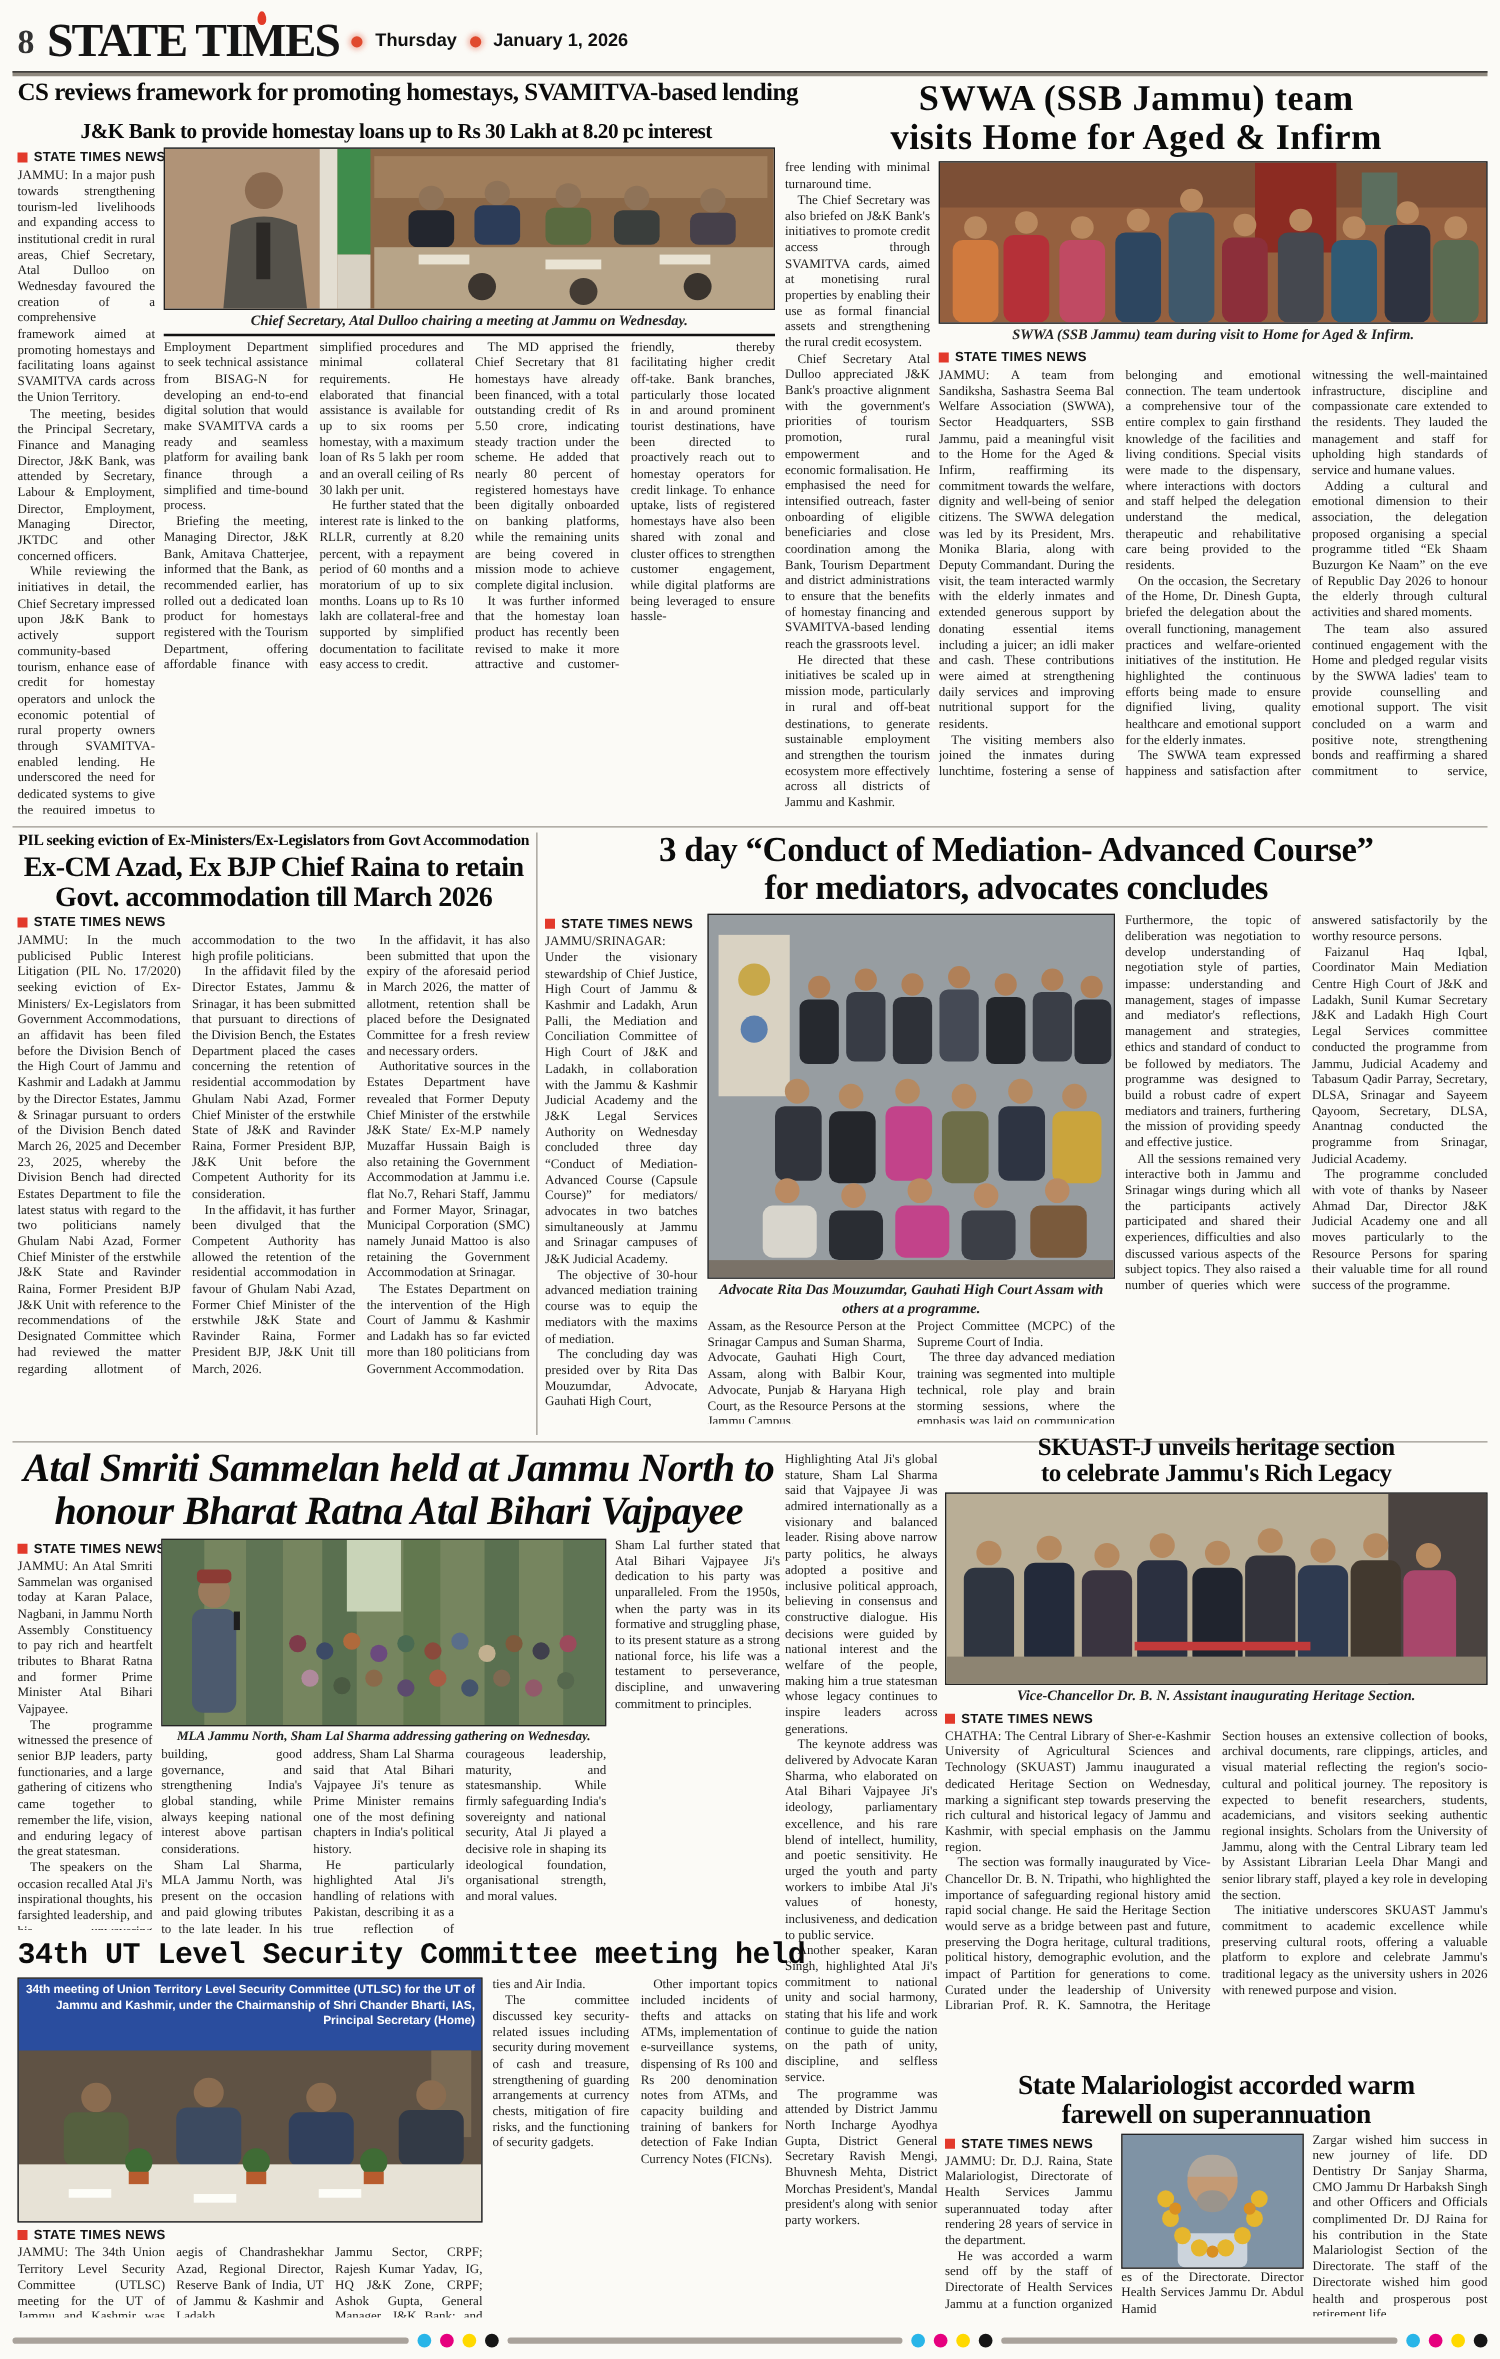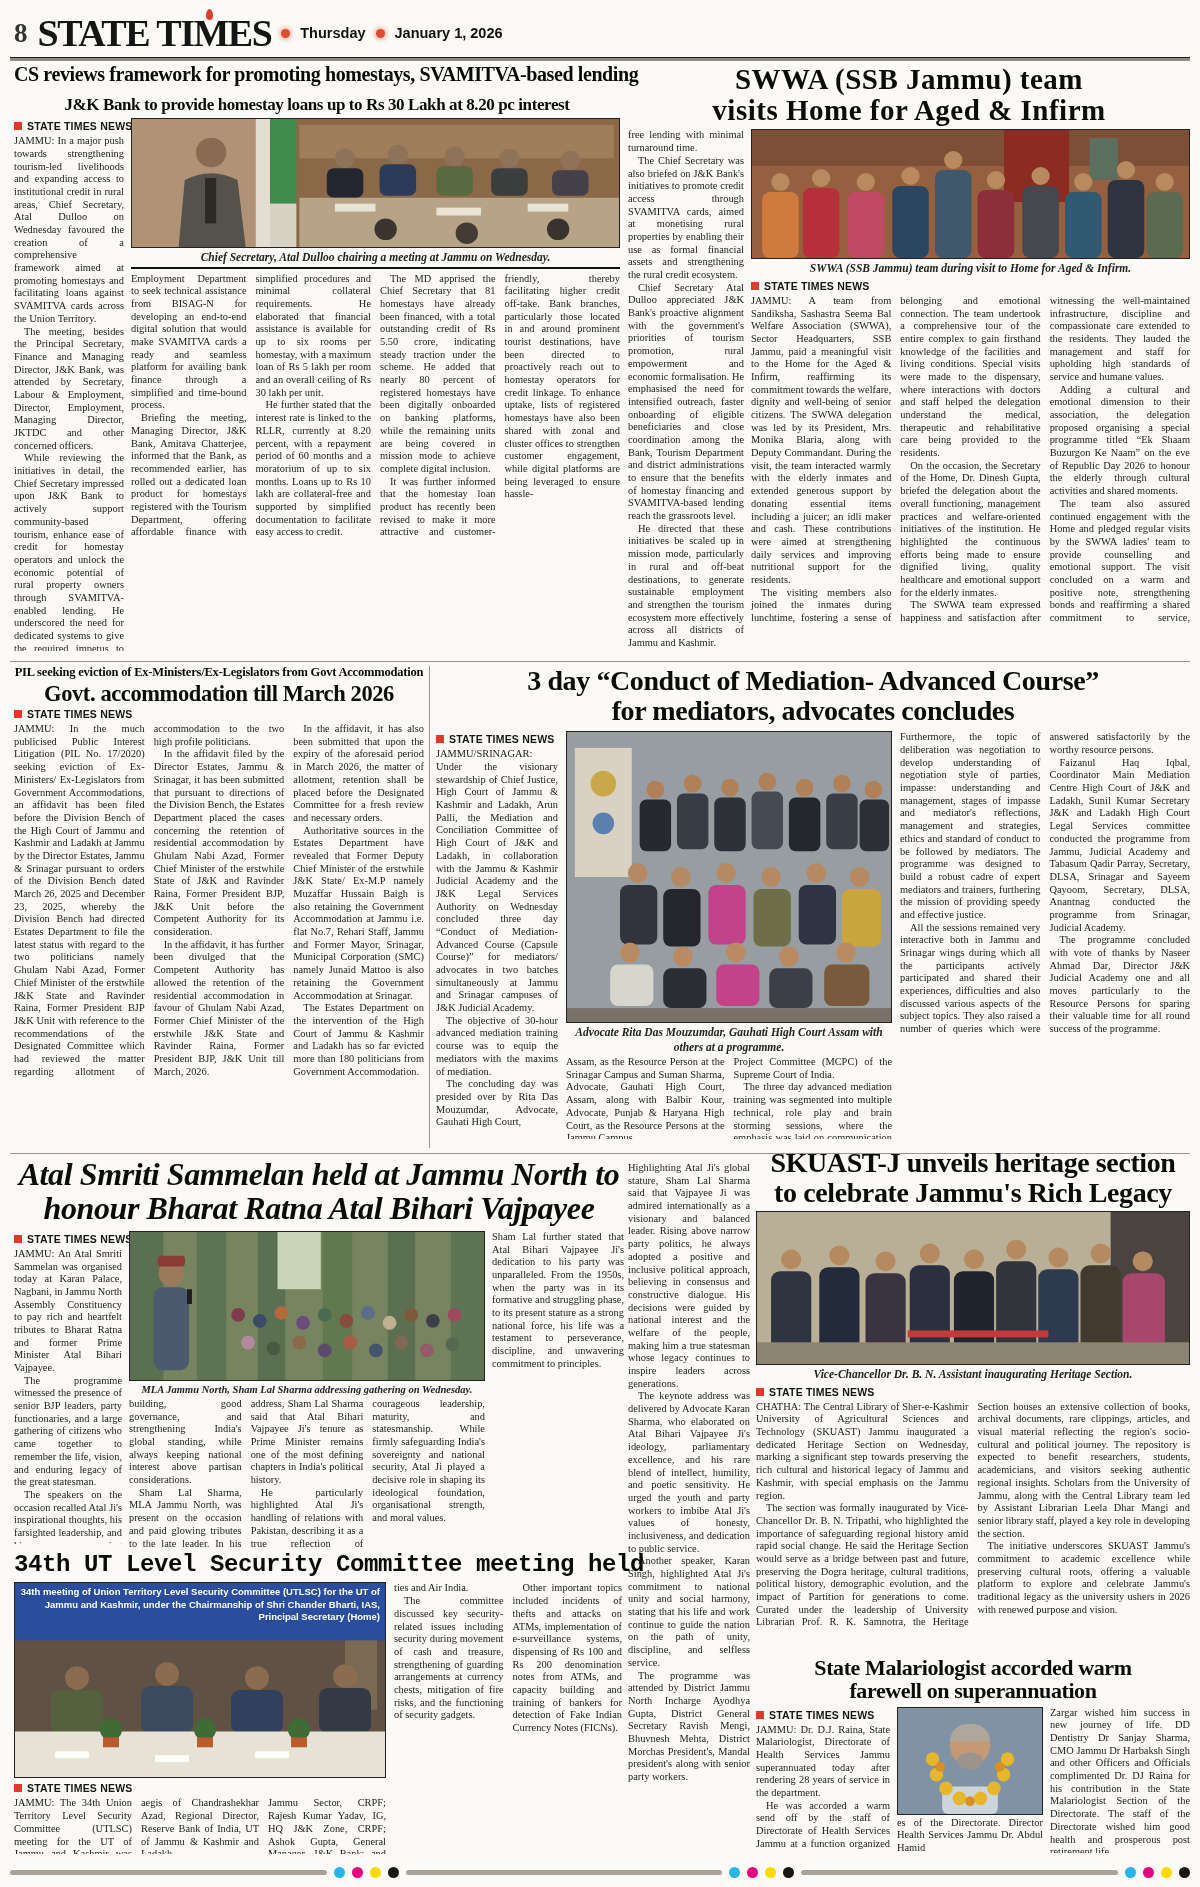--- a/index.html
+++ b/index.html
@@ -178,20 +178,21 @@
         </div>
     </div>
   </div>
 </section>
 
 <div class="sec thinrule" style="left:10px;top:661px;width:1180px;height:1px;"></div>
 
 <section class="sec" style="left:14px;top:666px;width:410px;height:482px;">
   <div class="hl kicker">PIL seeking eviction of Ex-Ministers/Ex-Legislators from Govt Accommodation</div>
   <h1 class="hl" style="font-size:22.5px;margin:3px 0 2px;">
+    <span class="hline">Ex-CM Azad, Ex BJP Chief Raina to retain</span>
     <span class="hline">Govt. accommodation till March 2026</span>
   </h1>
   <div class="byline">
     <span class="sq"></span>
     <span>STATE TIMES NEWS</span>
   </div>
   <div class="bodytxt colwrap c3" style="height:388px;">
       <p>JAMMU: In the much publicised Public Interest Litigation (PIL No. 17/2020) seeking eviction of Ex-Ministers/ Ex-Legislators from Government Accommodations, an affidavit has been filed before the Division Bench of the High Court of Jammu and Kashmir and Ladakh at Jammu by the Director Estates, Jammu &amp; Srinagar pursuant to orders of the Division Bench dated March 26, 2025 and December 23, 2025, whereby the Division Bench had directed Estates Department to file the latest status with regard to the two politicians namely Ghulam Nabi Azad, Former Chief Minister of the erstwhile J&amp;K State and Ravinder Raina, Former President BJP J&amp;K Unit with reference to the recommendations of the Designated Committee which had reviewed the matter regarding allotment of accommodation to the two high profile politicians.</p>
       <p>In the affidavit filed by the Director Estates, Jammu &amp; Srinagar, it has been submitted that pursuant to directions of the Division Bench, the Estates Department placed the cases concerning the retention of residential accommodation by Ghulam Nabi Azad, Former Chief Minister of the erstwhile State of J&amp;K and Ravinder Raina, Former President BJP, J&amp;K Unit before the Competent Authority for its consideration.</p>
       <p>In the affidavit, it has further been divulged that the Competent Authority has allowed the retention of the residential accommodation in favour of Ghulam Nabi Azad, Former Chief Minister of the erstwhile J&amp;K State and Ravinder Raina, Former President BJP, J&amp;K Unit till March, 2026.</p>
@@ -360,21 +361,21 @@
 </section>
 
 <div class="sec bodytxt" style="left:628px;top:1162px;width:122px;height:694px;">
     <p>Highlighting Atal Ji's global stature, Sham Lal Sharma said that Vajpayee Ji was admired internationally as a visionary and balanced leader. Rising above narrow party politics, he always adopted a positive and inclusive political approach, believing in consensus and constructive dialogue. His decisions were guided by national interest and the welfare of the people, making him a true statesman whose legacy continues to inspire leaders across generations.</p>
     <p>The keynote address was delivered by Advocate Karan Sharma, who elaborated on Atal Bihari Vajpayee Ji's ideology, parliamentary excellence, and his rare blend of intellect, humility, and poetic sensitivity. He urged the youth and party workers to imbibe Atal Ji's values of honesty, inclusiveness, and dedication to public service.</p>
     <p>Another speaker, Karan Singh, highlighted Atal Ji's commitment to national unity and social harmony, stating that his life and work continue to guide the nation on the path of unity, discipline, and selfless service.</p>
     <p>The programme was attended by District Jammu North Incharge Ayodhya Gupta, District General Secretary Ravish Mengi, Bhuvnesh Mehta, District Morchas President's, Mandal president's along with senior party workers.</p>
   </div>
 
 <section class="sec" style="left:756px;top:1148px;width:434px;height:502px;">
-  <h1 class="hl" style="font-size:28px;">
+  <h1 class="hl" style="font-size:20px;">
     <span class="hline">SKUAST-J unveils heritage section</span>
     <span class="hline">to celebrate Jammu's Rich Legacy</span>
   </h1>
   <div class="photo" style="height:154px;margin-top:4px;">
     <svg viewBox="0 0 430 154" preserveAspectRatio="none">
       <rect width="430" height="154" fill="#b9ae96"></rect>
       <rect x="352" y="0" width="78" height="154" fill="#4a4340"></rect>
       <g fill="#b68a60">
         <circle cx="34" cy="48" r="10"></circle>
           <circle cx="82" cy="44" r="10"></circle>

